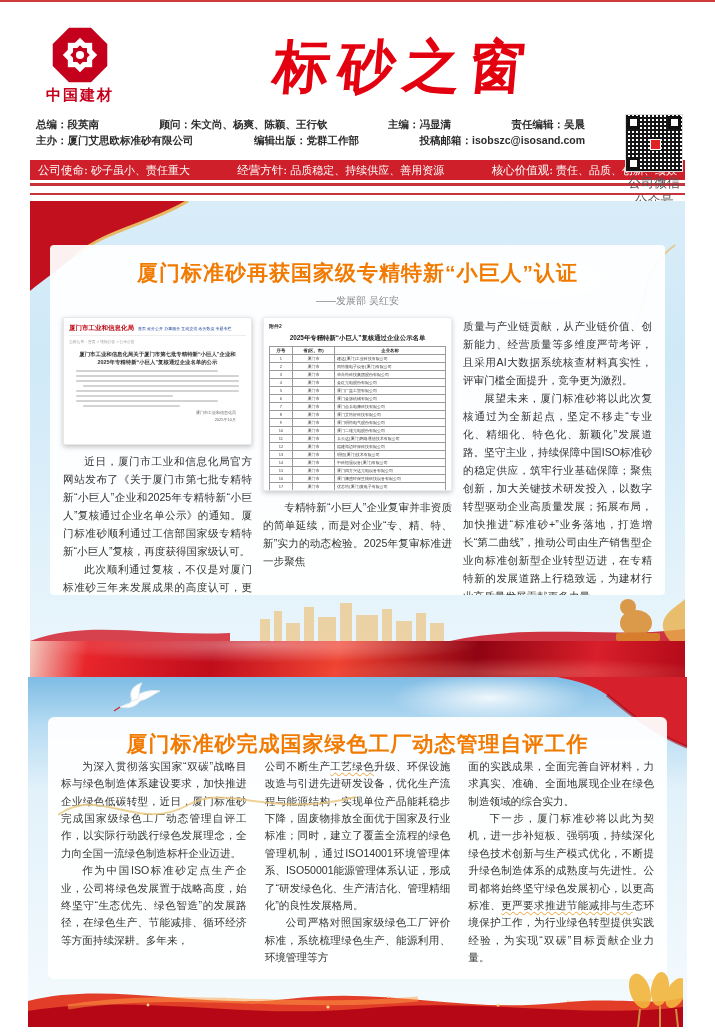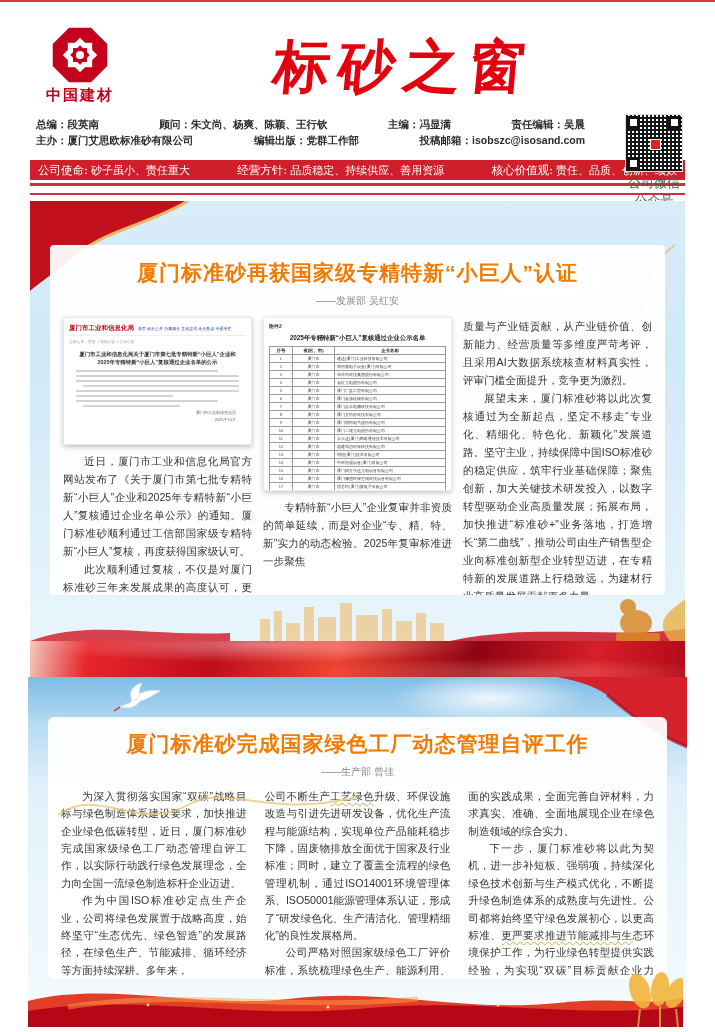--- a/index.html
+++ b/index.html
@@ -380,21 +380,20 @@
     <svg class="flag-tr" width="150" height="78" viewBox="0 0 150 78">
       <path d="M150,0 L150,70 C120,58 96,40 70,18 C56,8 40,4 20,0 Z" fill="#d6202b"></path>
       <path d="M150,70 C120,58 96,40 70,18" stroke="#a70713" stroke-width="3" fill="none" opacity=".6"></path>
     </svg>
 
     <div class="card2">
       <svg class="gold-wave2" width="300" height="60" viewBox="0 0 300 60">
         <path d="M0,40 C40,10 80,58 130,30 C170,8 210,44 298,22" stroke="#eac87e" stroke-width="2" fill="none"></path>
       </svg>
       <div class="art-title">厦门标准砂完成国家绿色工厂动态管理自评工作</div>
-      <div class="byline">——生产部 曾佳</div>
 
       <div class="cols2">
         <div class="col">
           <p class="ind">为深入贯彻落实国家“双碳”战略目标与绿色制造体系建设要求，加快推进企业绿色低碳转型，近日，厦门标准砂完成国家级绿色工厂动态管理自评工作，以实际行动践行绿色发展理念，全力向全国一流绿色制造标杆企业迈进。</p>
           <p class="ind">作为中国ISO标准砂定点生产企业，公司将绿色发展置于战略高度，始终坚守“生态优先、绿色智造”的发展路径，在绿色生产、节能减排、循环经济等方面持续深耕。多年来，</p>
         </div>
         <div class="col">
           <p><span>公司不断生产</span><span class="squig">工艺绿色</span><span>升级、环保设施改造与引进先进研发设备，优化生产流程与能源结构，实现单位产品能耗稳步下降，固废物排放全面优于国家及行业标准；同时，建立了覆盖全流程的绿色管理机制，通过ISO14001环境管理体系、ISO50001能源管理体系认证，形成了“研发绿色化、生产清洁化、管理精细化”的良性发展格局。</span></p>
           <p class="ind">公司严格对照国家级绿色工厂评价标准，系统梳理绿色生产、能源利用、环境管理等方</p>
         </div>

